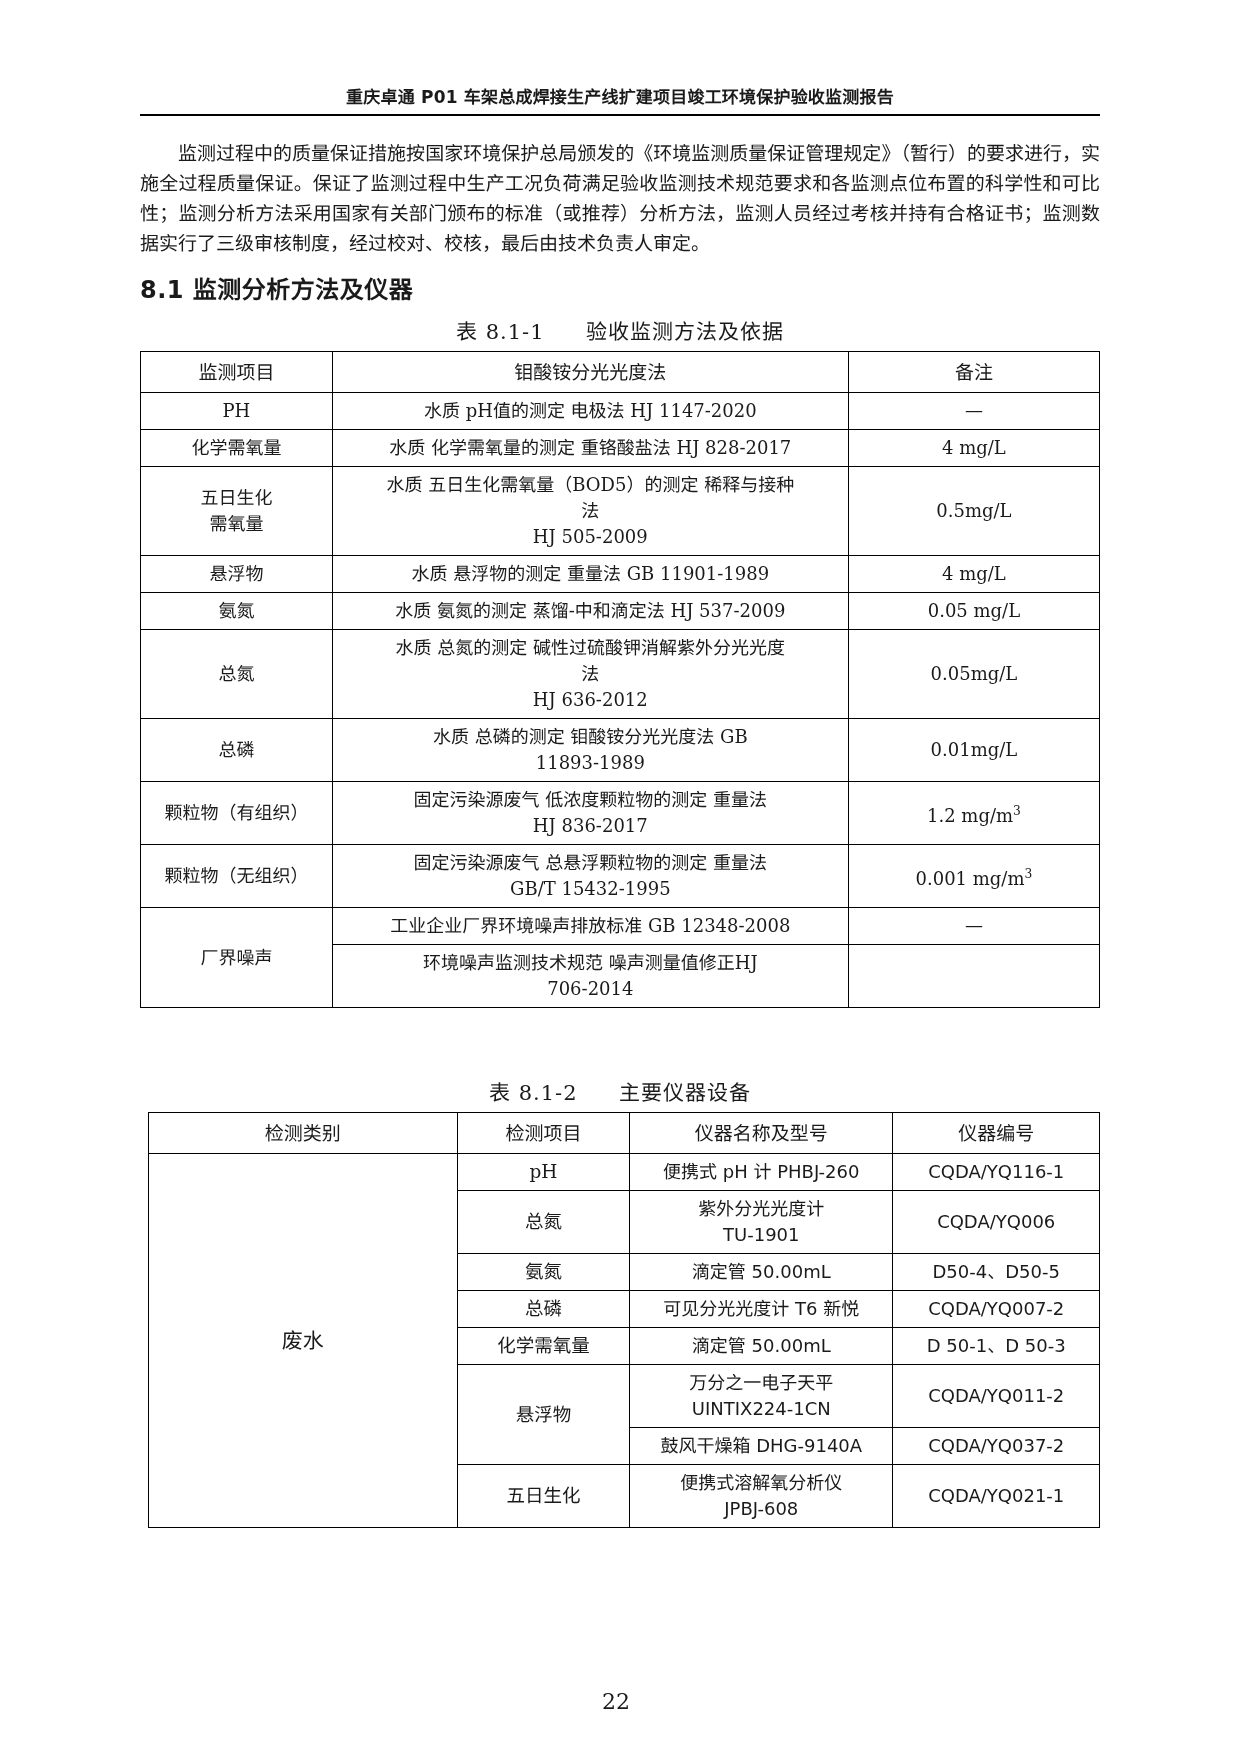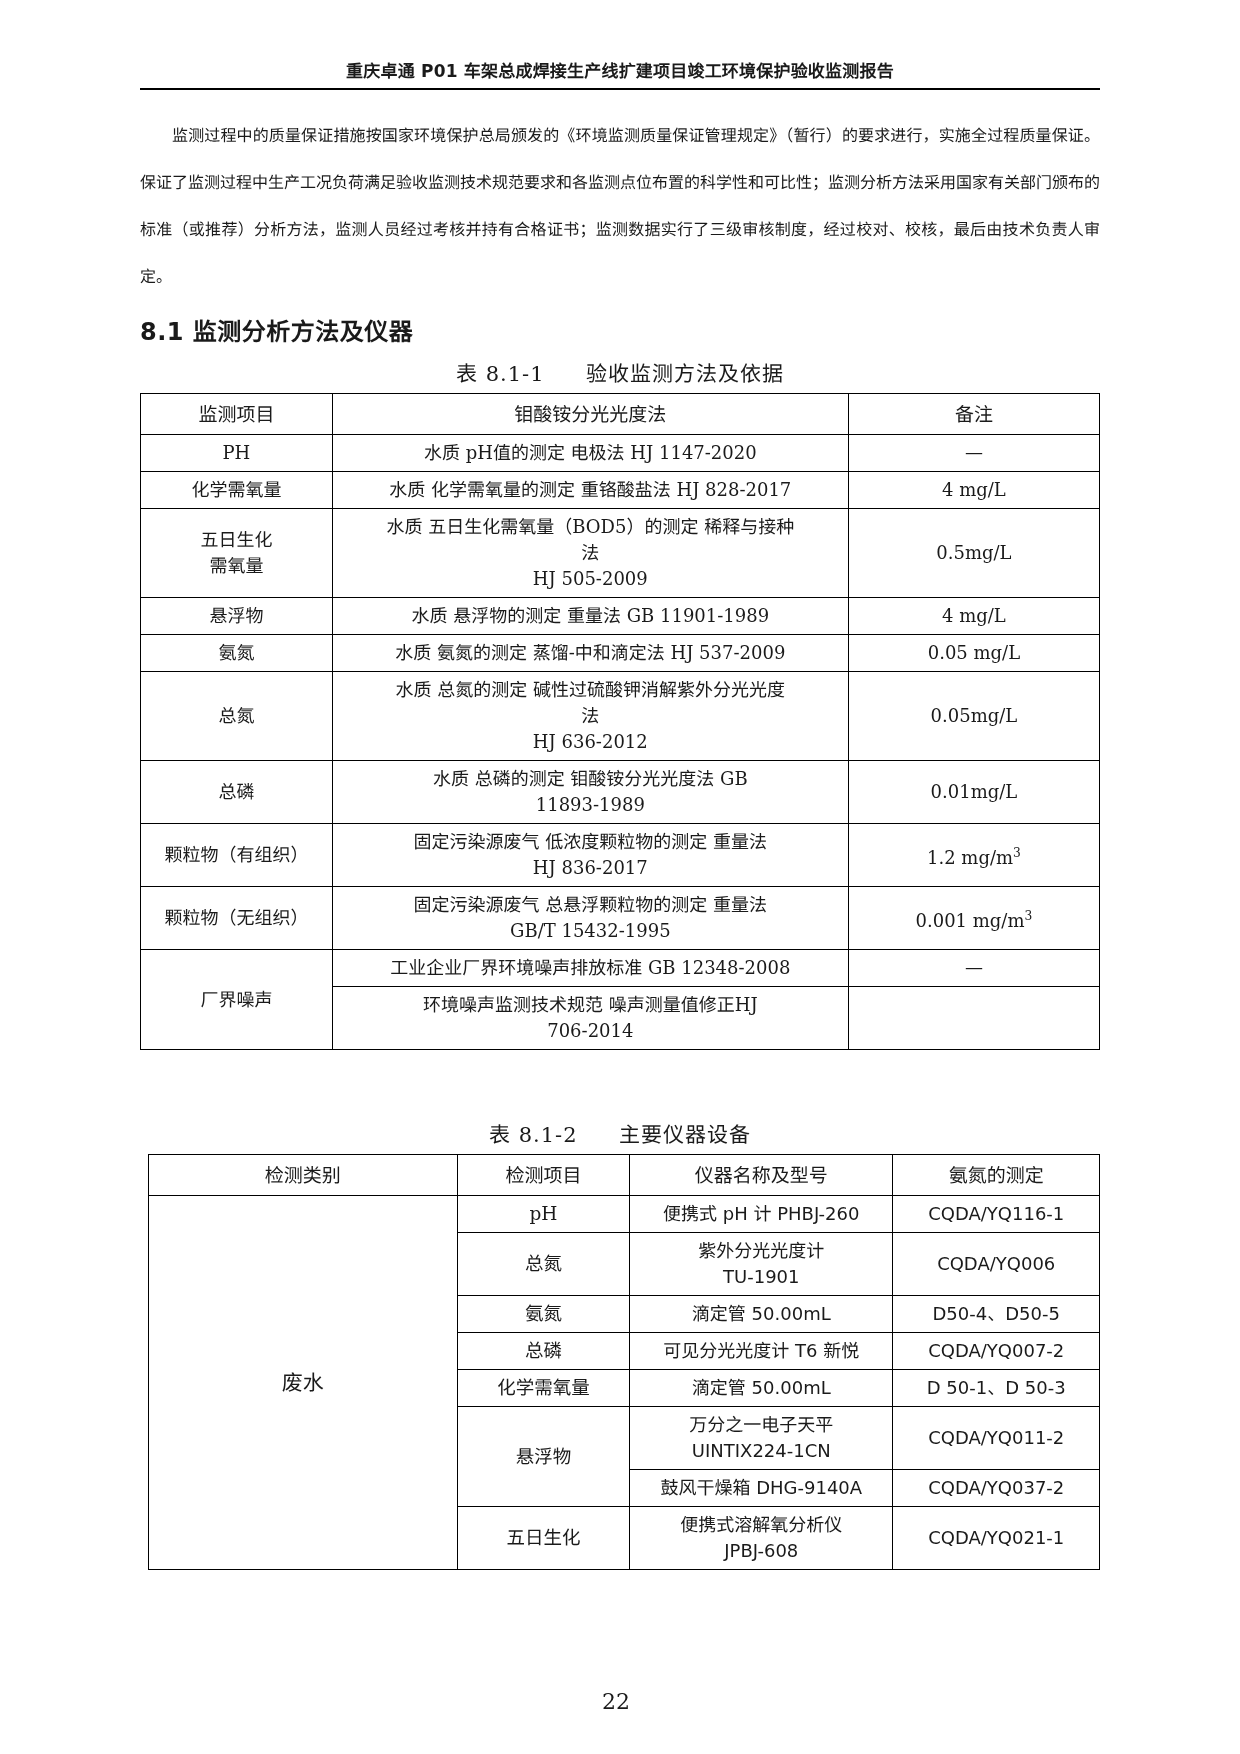--- a/index.html
+++ b/index.html
@@ -12,21 +12,21 @@
     height: 1754px;
     font-family: "DejaVu Serif", "Liberation Serif", serif;
     color: #1a1a1a;
     position: relative;
     overflow: hidden;
   }
   .page {
     width: 1240px;
     height: 1754px;
     box-sizing: border-box;
-    padding: 60px 140px 40px 140px;
+    padding: 86px 140px 40px 140px;
     position: relative;
   }
 
   
   .running-header {
     text-align: center;
     font-size: 17px;
     font-weight: 700;
     letter-spacing: 0.2px;
     line-height: 1.3;
@@ -44,22 +44,22 @@
     text-align: center;
     font-size: 30px;
     font-weight: 700;
     letter-spacing: 1px;
     margin: 6px 0 20px 0;
     font-family: "DejaVu Sans", "Liberation Sans", sans-serif;
   }
 
   
   .body-para {
-    font-size: 16px;
-    line-height: 47px;
+    font-size: 19px;
+    line-height: 30px;
     text-align: justify;
     text-justify: inter-ideograph;
     text-indent: 2em;
     margin: 0 0 4px 0;
   }
 
   
   .section-heading {
     font-size: 24px;
     font-weight: 700;
@@ -261,21 +261,21 @@
       <col class="c1">
           <col class="c2">
           <col class="c3">
           <col class="c4">
     </colgroup>
     <thead>
       <tr>
         <td>检测类别</td>
         <td>检测项目</td>
         <td>仪器名称及型号</td>
-        <td>氨氮的测定</td>
+        <td>仪器编号</td>
       </tr>
     </thead>
     <tbody>
       <tr>
         <td class="cat-cell" rowspan="8">废水</td>
         <td class="cn-serif">pH</td>
         <td>便携式 pH 计 PHBJ-260</td>
         <td>CQDA/YQ116-1</td>
       </tr>
       <tr>

